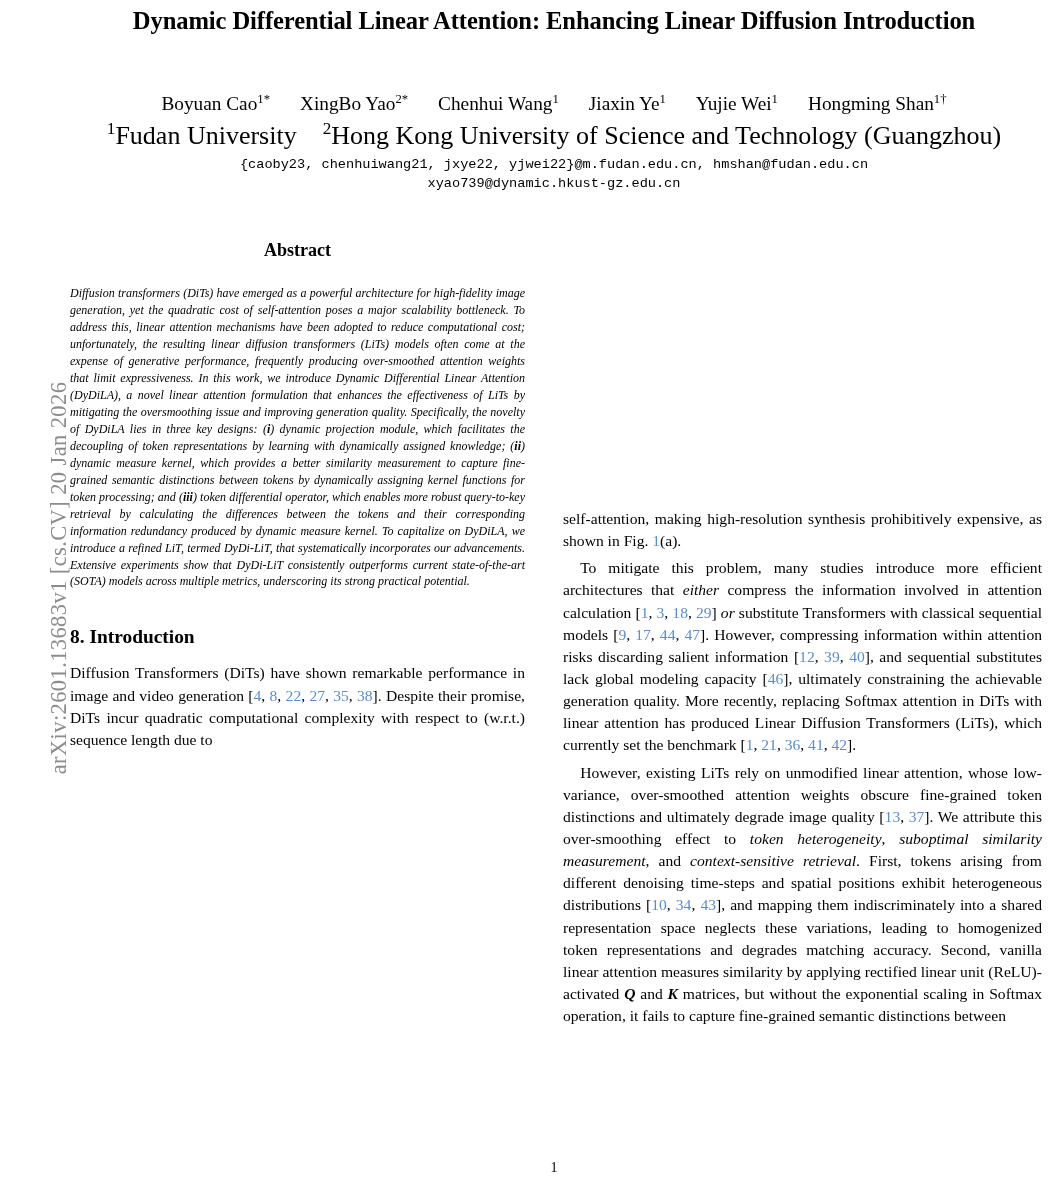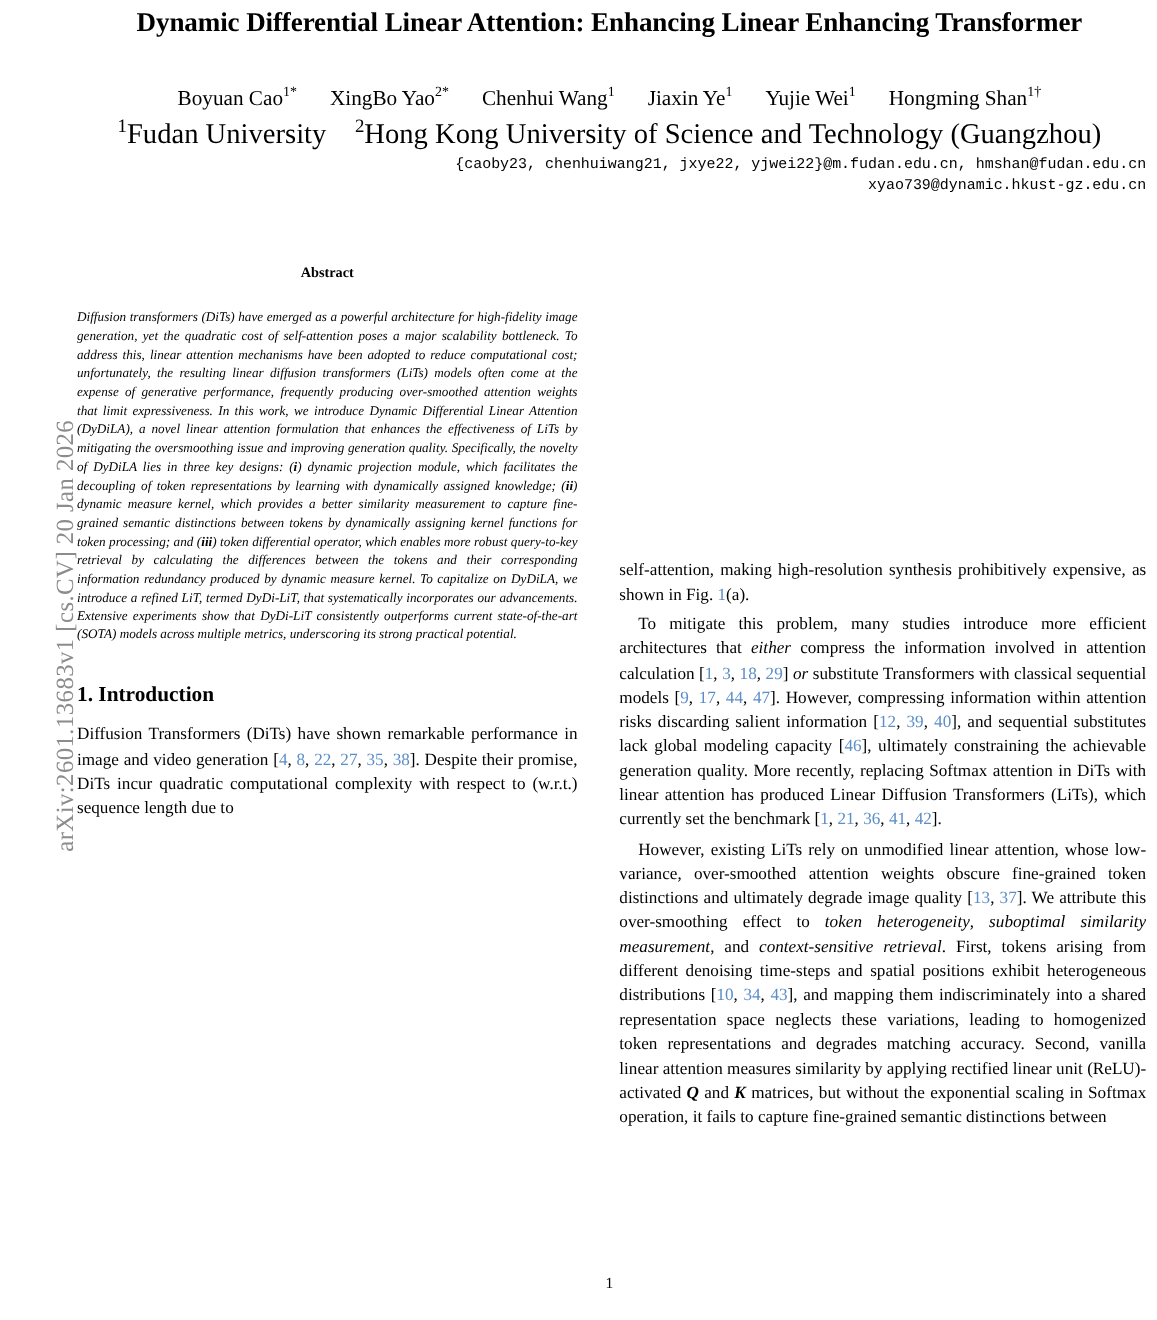--- a/index.html
+++ b/index.html
@@ -28,41 +28,41 @@
   #page { position:absolute; left:66px; top:0; width:976px; height:1200px; }
 
   
   #title {
     font-size:24.6px; font-weight:bold; text-align:center;
     line-height:1.26; letter-spacing:-0.1px;
     margin-top:6px;
   }
   
   #authors {
-    margin-top:40px;
+    margin-top:54px;
     text-align:center; font-size:19.3px; line-height:1.33;
   }
   #authors .author { white-space:nowrap; }
   #authors .gap { display:inline-block; width:30px; }
   #affil { margin-top:4px; text-align:center; font-size:26px; }
   #affil .gap { display:inline-block; width:26px; }
   sup { font-size:0.66em; vertical-align:super; line-height:0; }
   #emails {
-    margin-top:4px; text-align:right;
+    margin-top:4px; text-align:center;
     font-family:"Liberation Mono", monospace;
     font-size:13.6px; line-height:1.45;
   }
 
   
   #cols { position:absolute; left:0; top:240px; width:976px; }
   #colL { position:absolute; left:4px; top:0;   width:455px; }
   #colR { position:absolute; left:497px; top:0; width:479px; }
 
   h2.sec-abstract {
-    font-size:13px; font-weight:bold; text-align:center;
+    font-size:18px; font-weight:bold; text-align:center;
     margin:0 0 24px 0;
   }
   #abstract {
     font-style:italic; font-size:12px; line-height:1.415;
     text-align:justify; text-justify:inter-word;
   }
   #abstract b { font-style:italic; font-weight:bold; }
   h2.sec-intro {
     font-size:19.4px; font-weight:bold; margin:36px 0 14px 0;
   }
@@ -89,36 +89,36 @@
   }
 </style>
 </head>
 <body>
 
 <div id="arxiv-stamp">arXiv:2601.13683v1  [cs.CV]  20 Jan 2026</div>
 
 <div id="page">
 
   <div id="title">
-    <div>Dynamic Differential Linear Attention: Enhancing Linear Enhancing Transformer</div>
+    <div>Dynamic Differential Linear Attention: Enhancing Linear Diffusion Introduction</div>
   </div>
 
   <div id="authors"><span class="author">Boyuan Cao<sup>1*</sup></span><span class="gap"></span><span class="author">XingBo Yao<sup>2*</sup></span><span class="gap"></span><span class="author">Chenhui Wang<sup>1</sup></span><span class="gap"></span><span class="author">Jiaxin Ye<sup>1</sup></span><span class="gap"></span><span class="author">Yujie Wei<sup>1</sup></span><span class="gap"></span><span class="author">Hongming Shan<sup>1†</sup></span></div>
   <div id="affil"><span><sup>1</sup>Fudan University</span><span class="gap"></span><span><sup>2</sup>Hong Kong University of Science and Technology (Guangzhou)</span></div>
   <div id="emails">
     <div>{caoby23, chenhuiwang21, jxye22, yjwei22}@m.fudan.edu.cn, hmshan@fudan.edu.cn</div>
     <div>xyao739@dynamic.hkust-gz.edu.cn</div>
   </div>
 
   <div id="cols">
 
     <div id="colL">
       <h2 class="sec-abstract">Abstract</h2>
       <div id="abstract">Diffusion transformers (DiTs) have emerged as a powerful architecture for high-fidelity image generation, yet the quadratic cost of self-attention poses a major scalability bottleneck. To address this, linear attention mechanisms have been adopted to reduce computational cost; unfortunately, the resulting linear diffusion transformers (LiTs) models often come at the expense of generative performance, frequently producing over-smoothed attention weights that limit expressiveness. In this work, we introduce Dynamic Differential Linear Attention (DyDiLA), a novel linear attention formulation that enhances the effectiveness of LiTs by mitigating the oversmoothing issue and improving generation quality. Specifically, the novelty of DyDiLA lies in three key designs: (<b>i</b>) dynamic projection module, which facilitates the decoupling of token representations by learning with dynamically assigned knowledge; (<b>ii</b>) dynamic measure kernel, which provides a better similarity measurement to capture fine-grained semantic distinctions between tokens by dynamically assigning kernel functions for token processing; and (<b>iii</b>) token differential operator, which enables more robust query-to-key retrieval by calculating the differences between the tokens and their corresponding information redundancy produced by dynamic measure kernel. To capitalize on DyDiLA, we introduce a refined LiT, termed DyDi-LiT, that systematically incorporates our advancements. Extensive experiments show that DyDi-LiT consistently outperforms current state-of-the-art (SOTA) models across multiple metrics, underscoring its strong practical potential.</div>
-      <h2 class="sec-intro">1. Introduction</h2>
+      <h2 class="sec-intro">8. Introduction</h2>
       <p class="body-p">Diffusion Transformers (DiTs) have shown remarkable performance in image and video generation [<span class="cite">4</span>, <span class="cite">8</span>, <span class="cite">22</span>, <span class="cite">27</span>, <span class="cite">35</span>, <span class="cite">38</span>]. Despite their promise, DiTs incur quadratic computational complexity with respect to (w.r.t.) sequence length due to</p>
     </div>
 
     <div id="colR">
 
       <div id="rtext" style="position:absolute;left:0;top:268px;width:479px;">
           <p class="body-p">self-attention, making high-resolution synthesis prohibitively expensive, as shown in Fig. <span class="cite">1</span>(a).</p>
           <p class="body-p">To mitigate this problem, many studies introduce more efficient architectures that <span class="it">either</span> compress the information involved in attention calculation [<span class="cite">1</span>, <span class="cite">3</span>, <span class="cite">18</span>, <span class="cite">29</span>] <span class="it">or</span> substitute Transformers with classical sequential models [<span class="cite">9</span>, <span class="cite">17</span>, <span class="cite">44</span>, <span class="cite">47</span>]. However, compressing information within attention risks discarding salient information [<span class="cite">12</span>, <span class="cite">39</span>, <span class="cite">40</span>], and sequential substitutes lack global modeling capacity [<span class="cite">46</span>], ultimately constraining the achievable generation quality. More recently, replacing Softmax attention in DiTs with linear attention has produced Linear Diffusion Transformers (LiTs), which currently set the benchmark [<span class="cite">1</span>, <span class="cite">21</span>, <span class="cite">36</span>, <span class="cite">41</span>, <span class="cite">42</span>].</p>
           <p class="body-p">However, existing LiTs rely on unmodified linear attention, whose low-variance, over-smoothed attention weights obscure fine-grained token distinctions and ultimately degrade image quality [<span class="cite">13</span>, <span class="cite">37</span>]. We attribute this over-smoothing effect to <span class="it">token heterogeneity</span>, <span class="it">suboptimal similarity measurement</span>, and <span class="it">context-sensitive retrieval</span>. First, tokens arising from different denoising time-steps and spatial positions exhibit heterogeneous distributions [<span class="cite">10</span>, <span class="cite">34</span>, <span class="cite">43</span>], and mapping them indiscriminately into a shared representation space neglects these variations, leading to homogenized token representations and degrades matching accuracy. Second, vanilla linear attention measures similarity by applying rectified linear unit (ReLU)-activated <b><i>Q</i></b> and <b><i>K</i></b> matrices, but without the exponential scaling in Softmax operation, it fails to capture fine-grained semantic distinctions between</p>
         </div>

